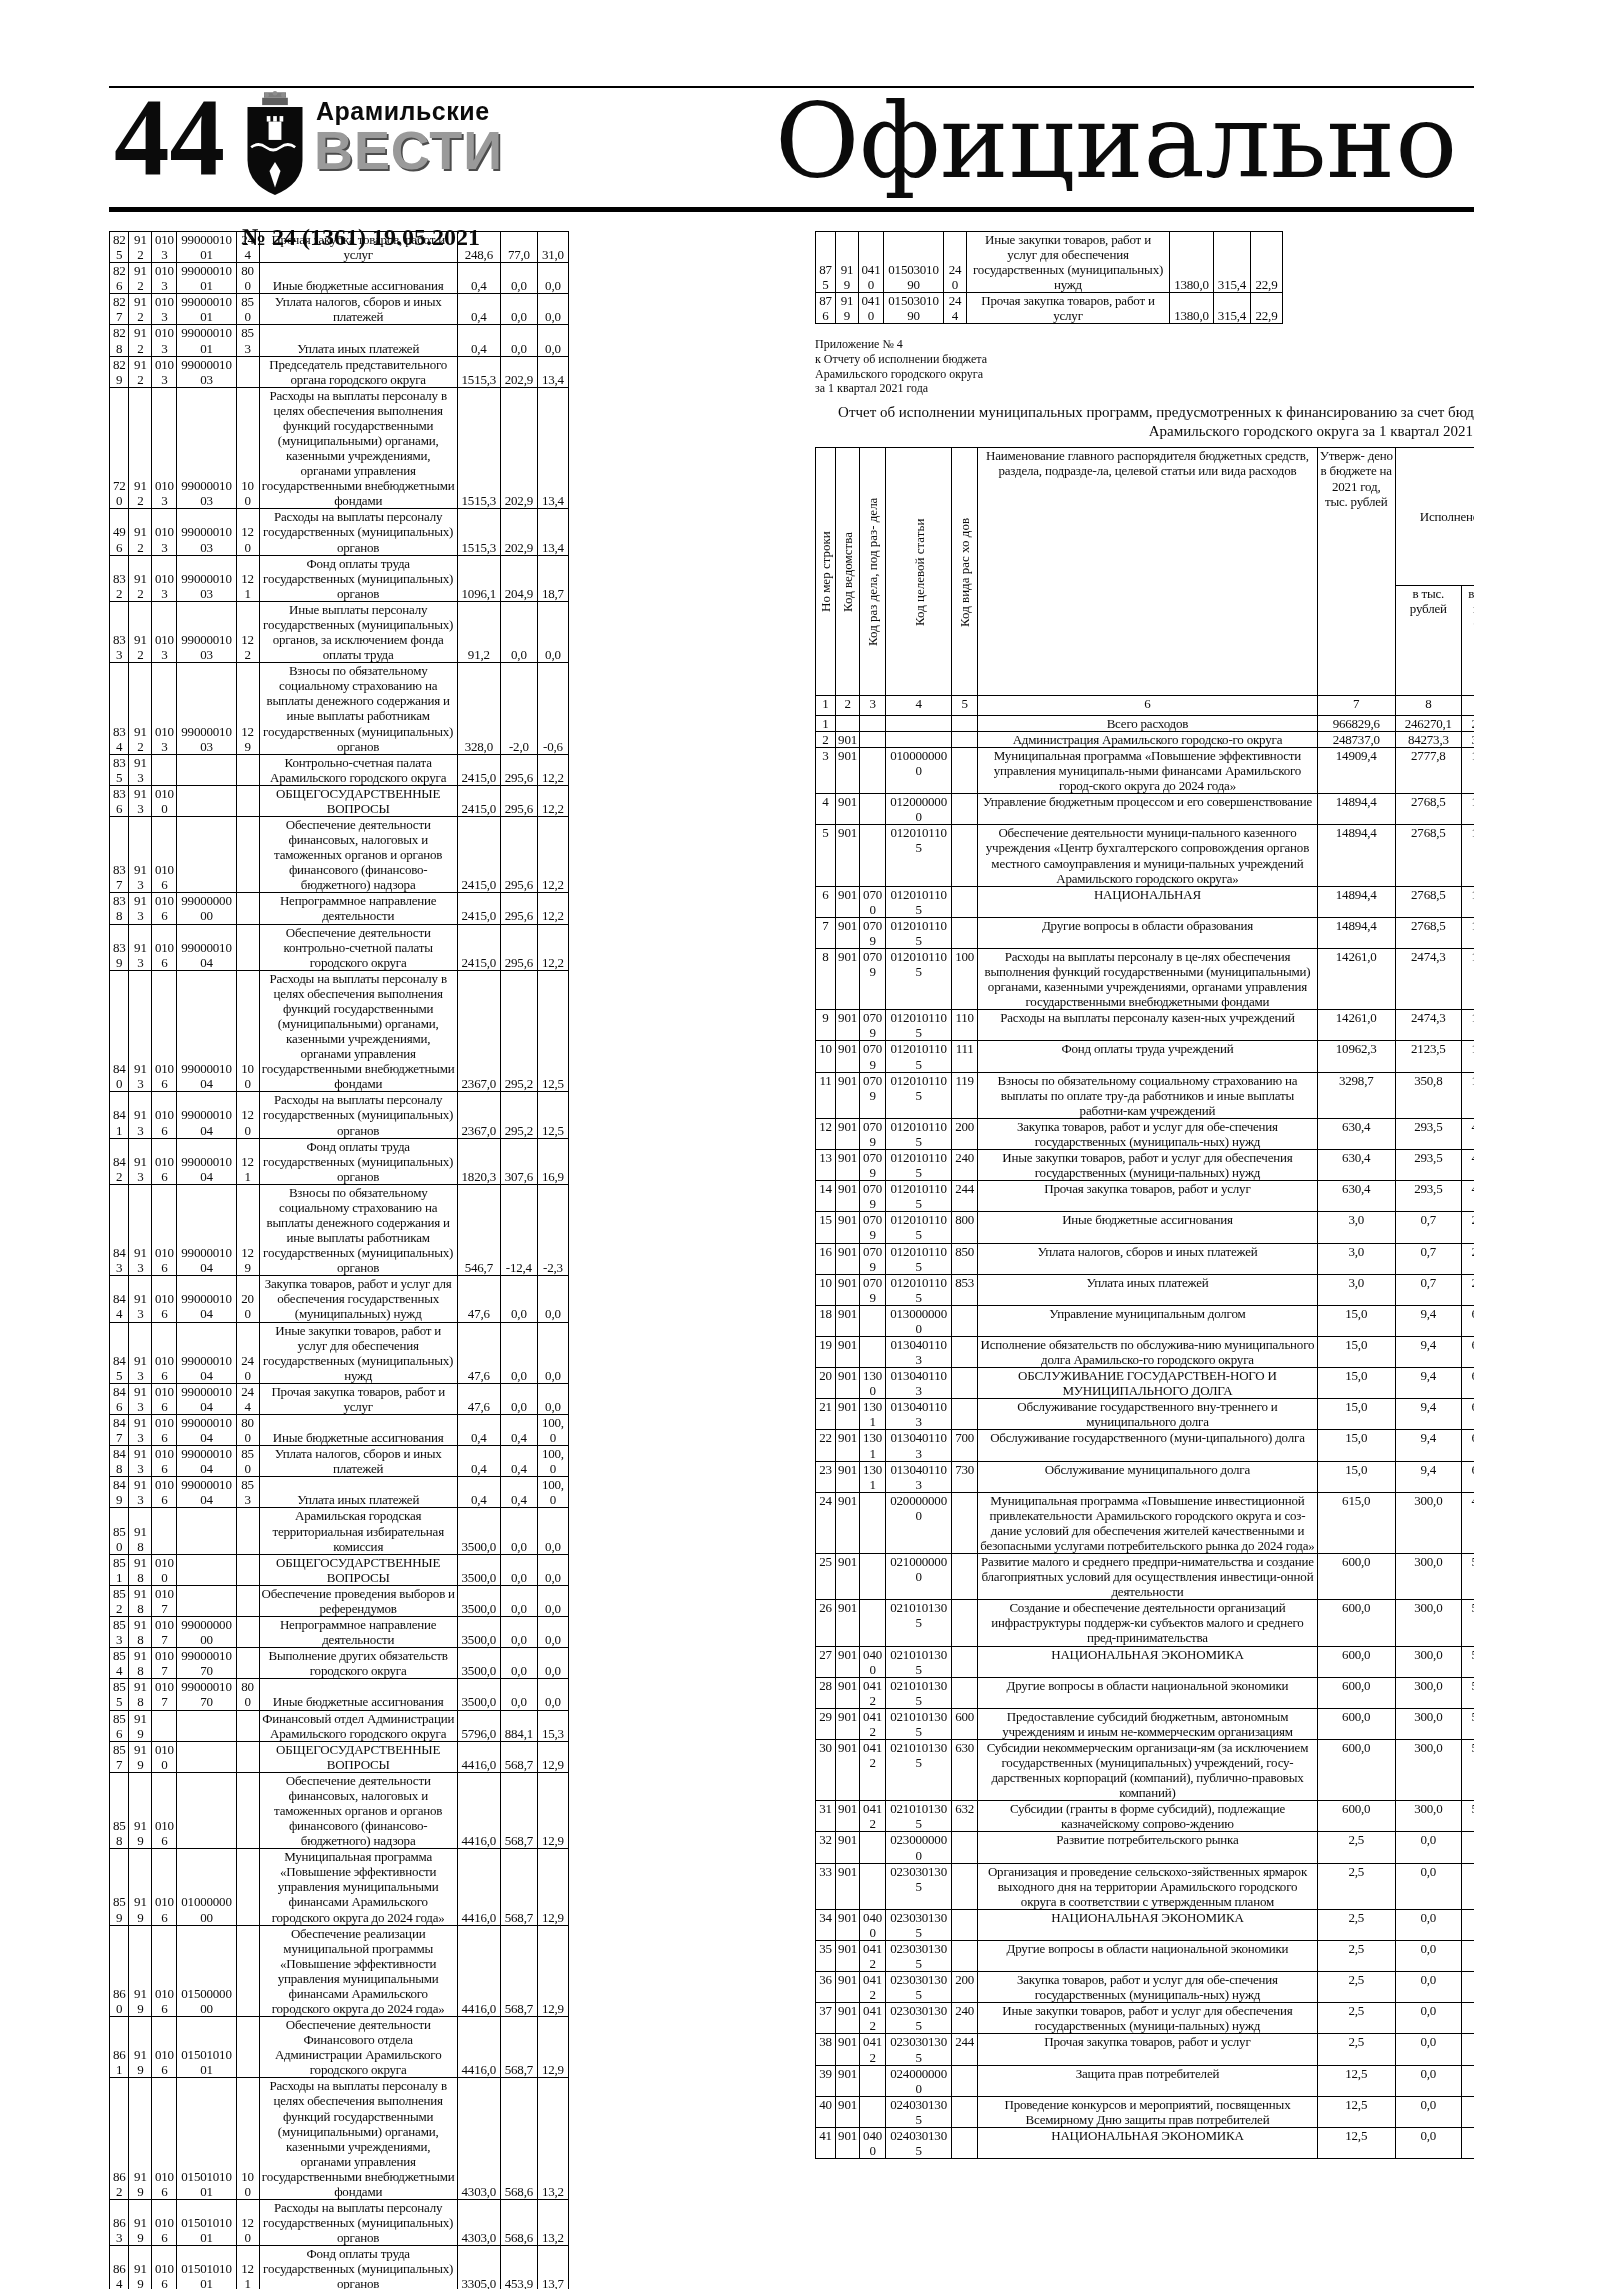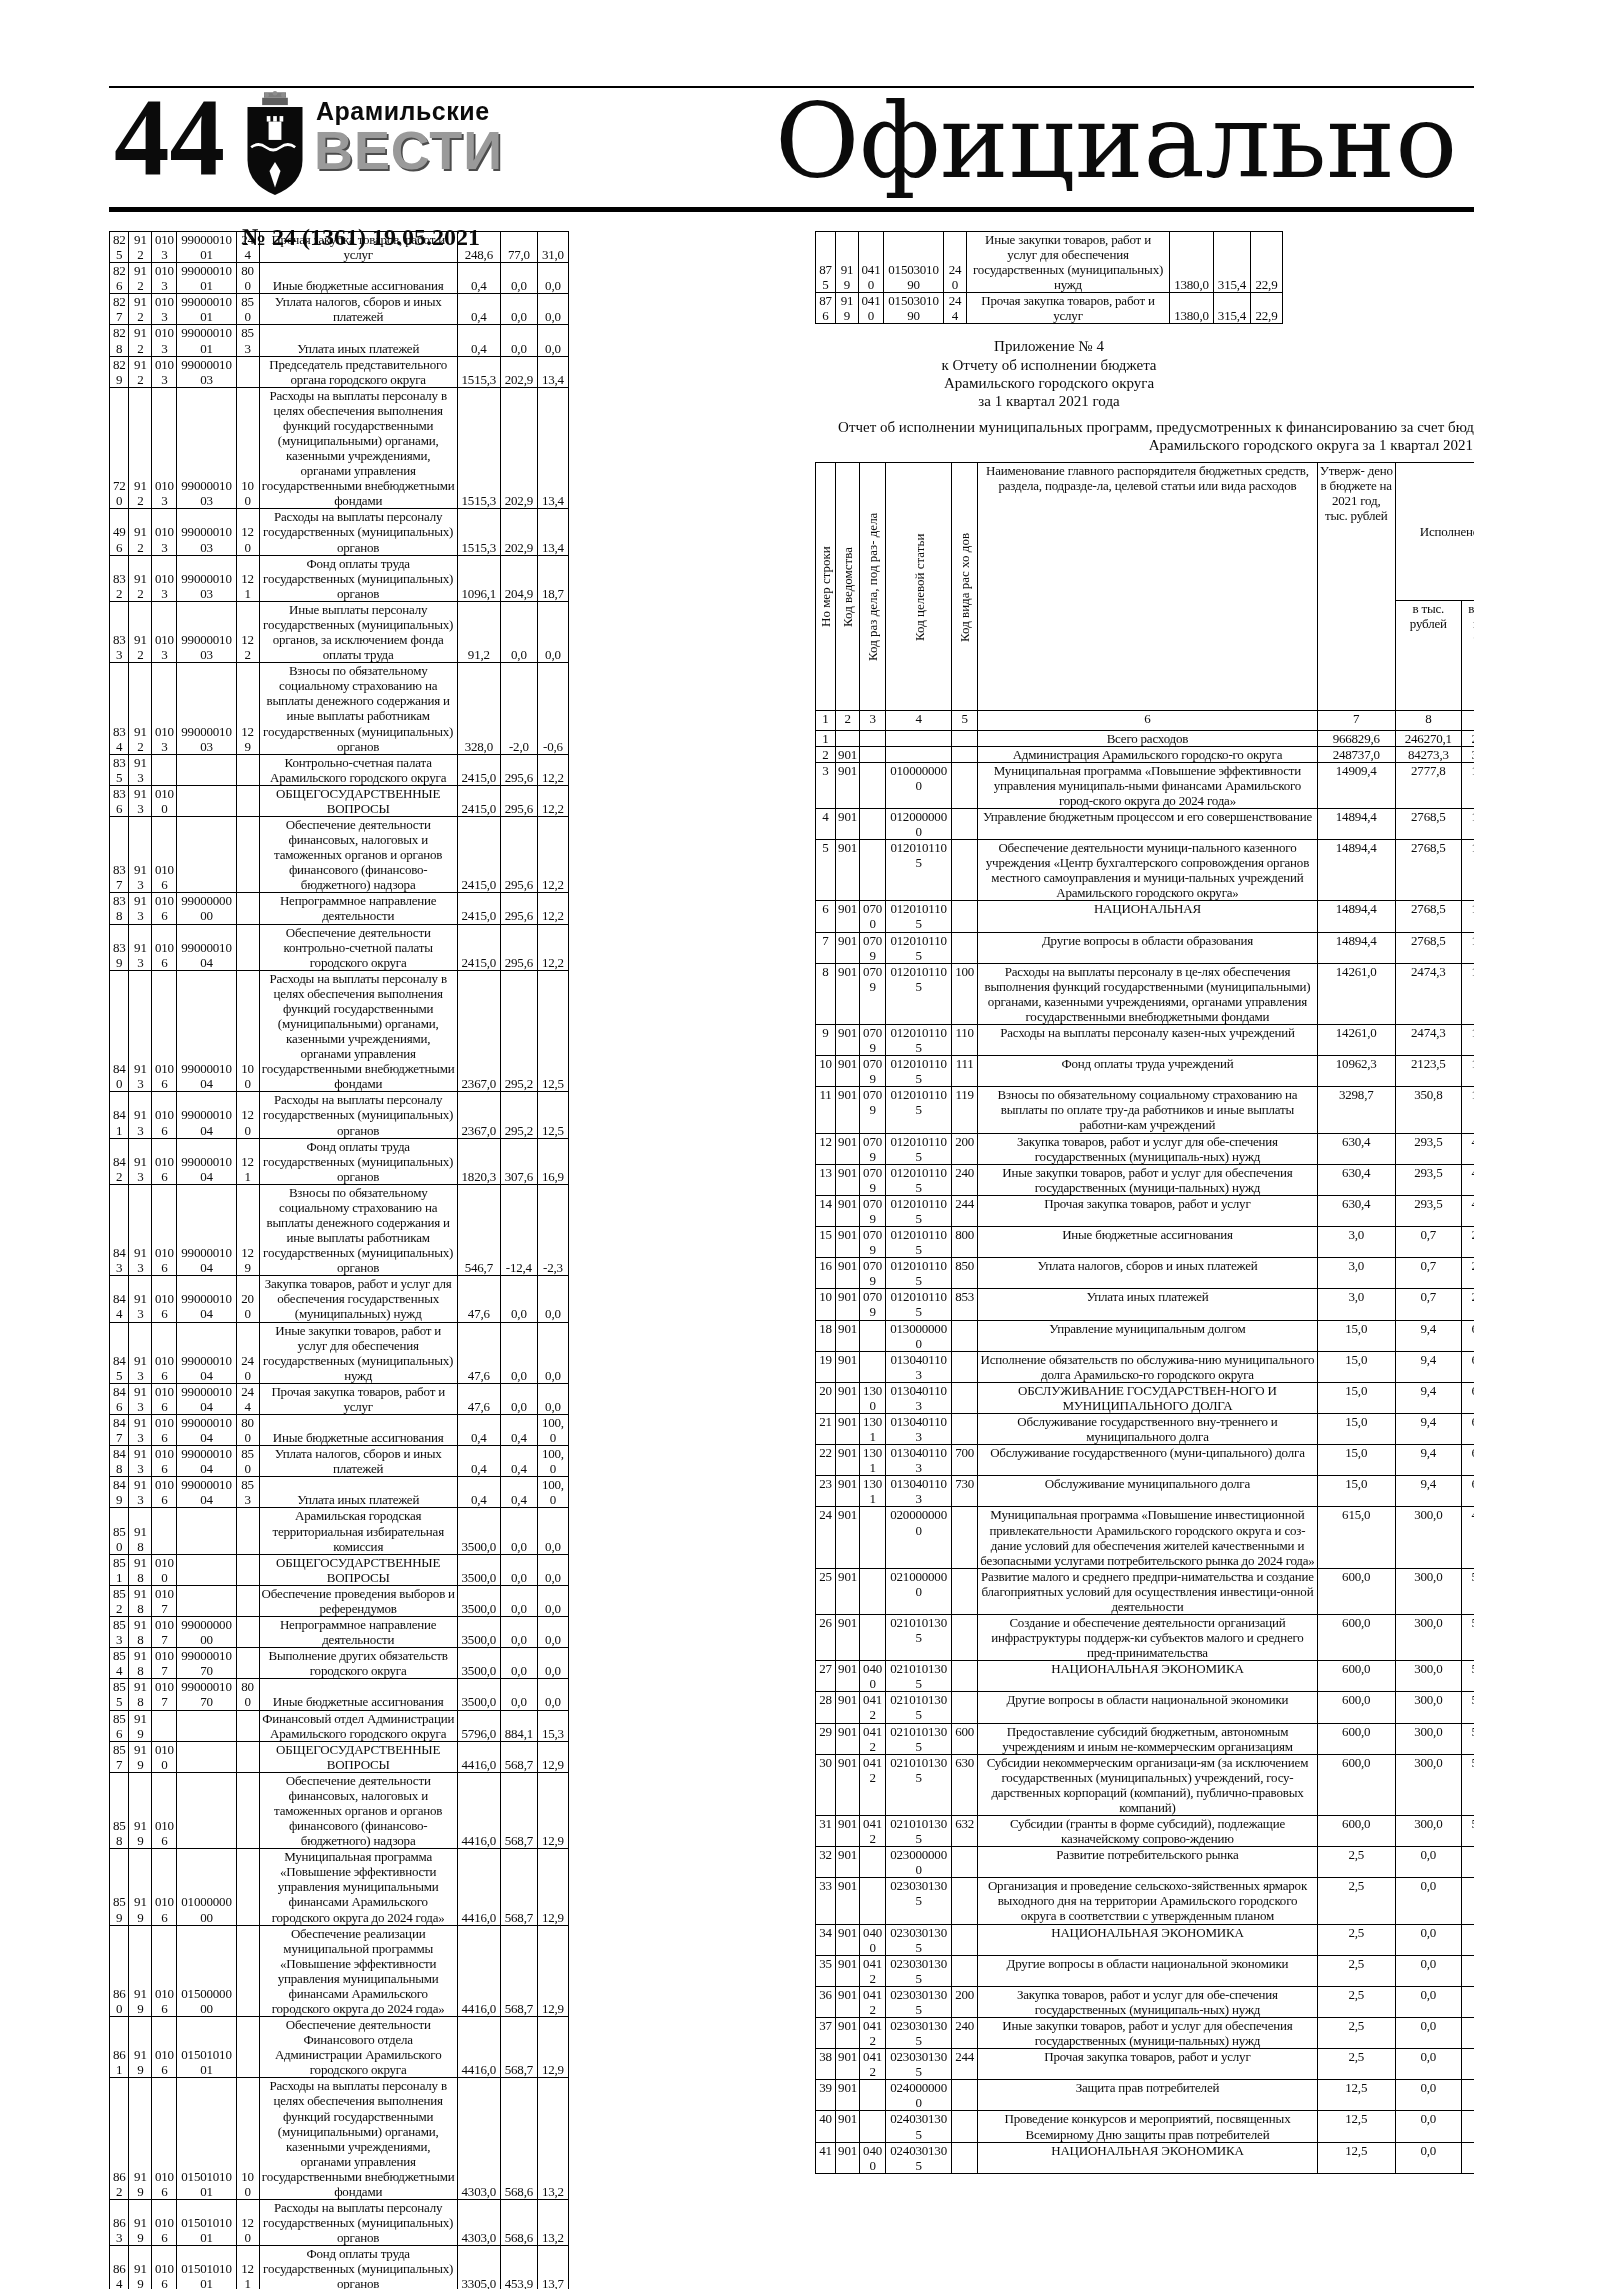--- a/index.html
+++ b/index.html
@@ -28,21 +28,21 @@
   table.ltab{width:460px;}
   table.cont{width:468px;}
   table.ltab td,table.cont td{vertical-align:bottom;}
   table.rtab{width:689px;margin-top:7.4px;}
   table.rtab td{vertical-align:top;}
   .vhead{height:138px;}
   .vert{writing-mode:vertical-rl;transform:rotate(180deg);vertical-align:middle;
         text-align:center;letter-spacing:0;}
   .subhead{vertical-align:top;height:109px;}
   .numrow td{height:18.5px;}
-  .appendix{width:468px;margin-top:13px;text-align:center;font-size:15px;line-height:1.22;}
+  .appendix{width:468px;margin-top:13px;text-align:left;font-size:12px;line-height:1.22;}
   .report-title{width:689px;margin-top:7.4px;text-align:right;font-size:15px;line-height:1.22;}
 </style>
 </head>
 <body>
 
 <div class="page">
 
   <div class="topline"></div>
 
   <div class="pagenum">44</div>

